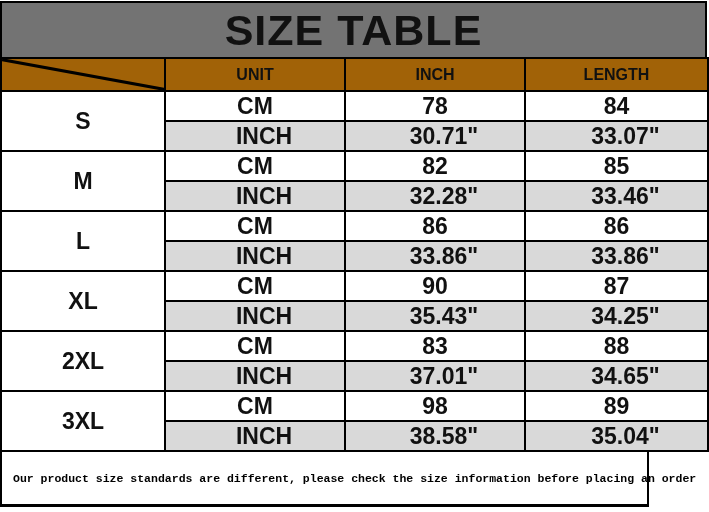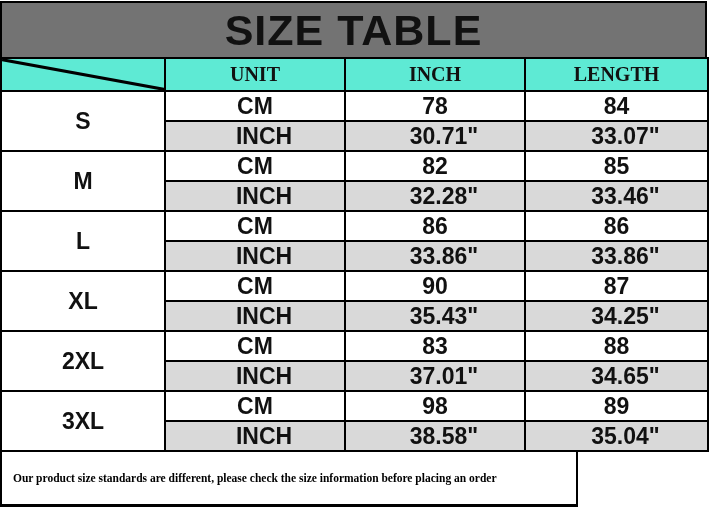--- a/index.html
+++ b/index.html
@@ -38,25 +38,24 @@
     text-align: center;
   }
   table.size-table td {
     border: 2px solid #000;
     padding: 0;
     overflow: hidden;
     white-space: nowrap;
   }
   tr.hdr td {
     height: 31px;
-    background: #5eead4;
-    font-size: 20px;
-    font-weight: bold;
-    color: #111;
-    font-family: Liberation Serif, serif;
+    background: #a16207;
+    font-size: 16px;
+    font-weight: bold;
+    color: #111;
   }
   td.diag {
     background: #ffffff;
     position: relative;
   }
   td.diag svg {
     position: absolute;
     left: 0; top: 0;
     width: 100%; height: 100%;
     display: block;
@@ -69,30 +68,30 @@
   }
   tr.row-cm td { height: 28px; background: #ffffff; }
   tr.row-inch td { height: 28px; background: #d9d9d9; padding-left: 18px; }
   tr.row-cm td, tr.row-inch td {
     font-size: 23px;
     font-weight: bold;
     color: #111;
   }
   .note-bar {
     box-sizing: border-box;
-    width: 578px;
+    width: 649px;
     height: 55px;
     background: #ffffff;
     border: 2px solid #000;
     border-top: none;
     border-bottom-width: 3px;
     display: flex;
     align-items: center;
     padding-left: 11px;
-    font-family: Liberation Serif, serif;
+    font-family: Liberation Mono, monospace;
     font-weight: bold;
     font-size: 11.5px;
     color: #000;
     white-space: nowrap;
   }
 </style>
 </head>
 <body>
 
 <div class="sheet">

